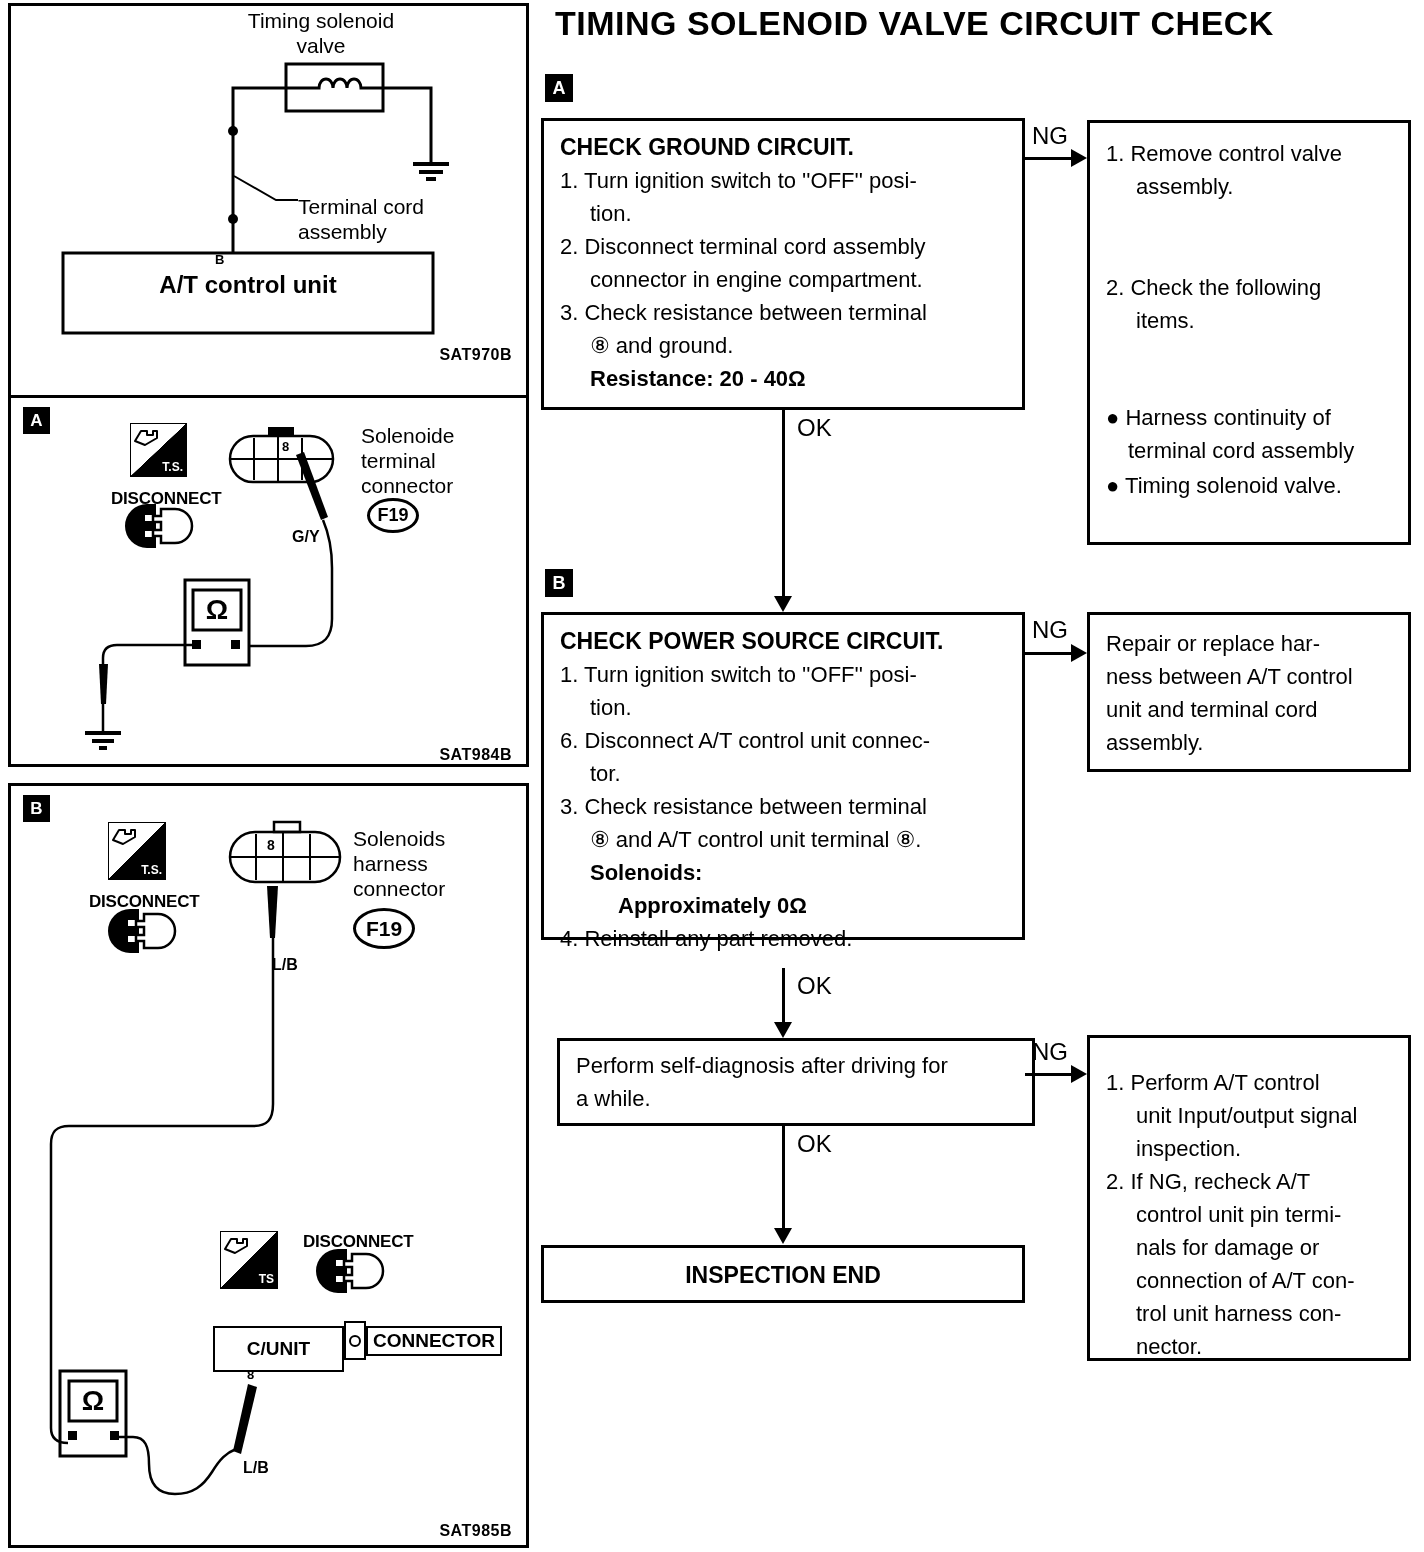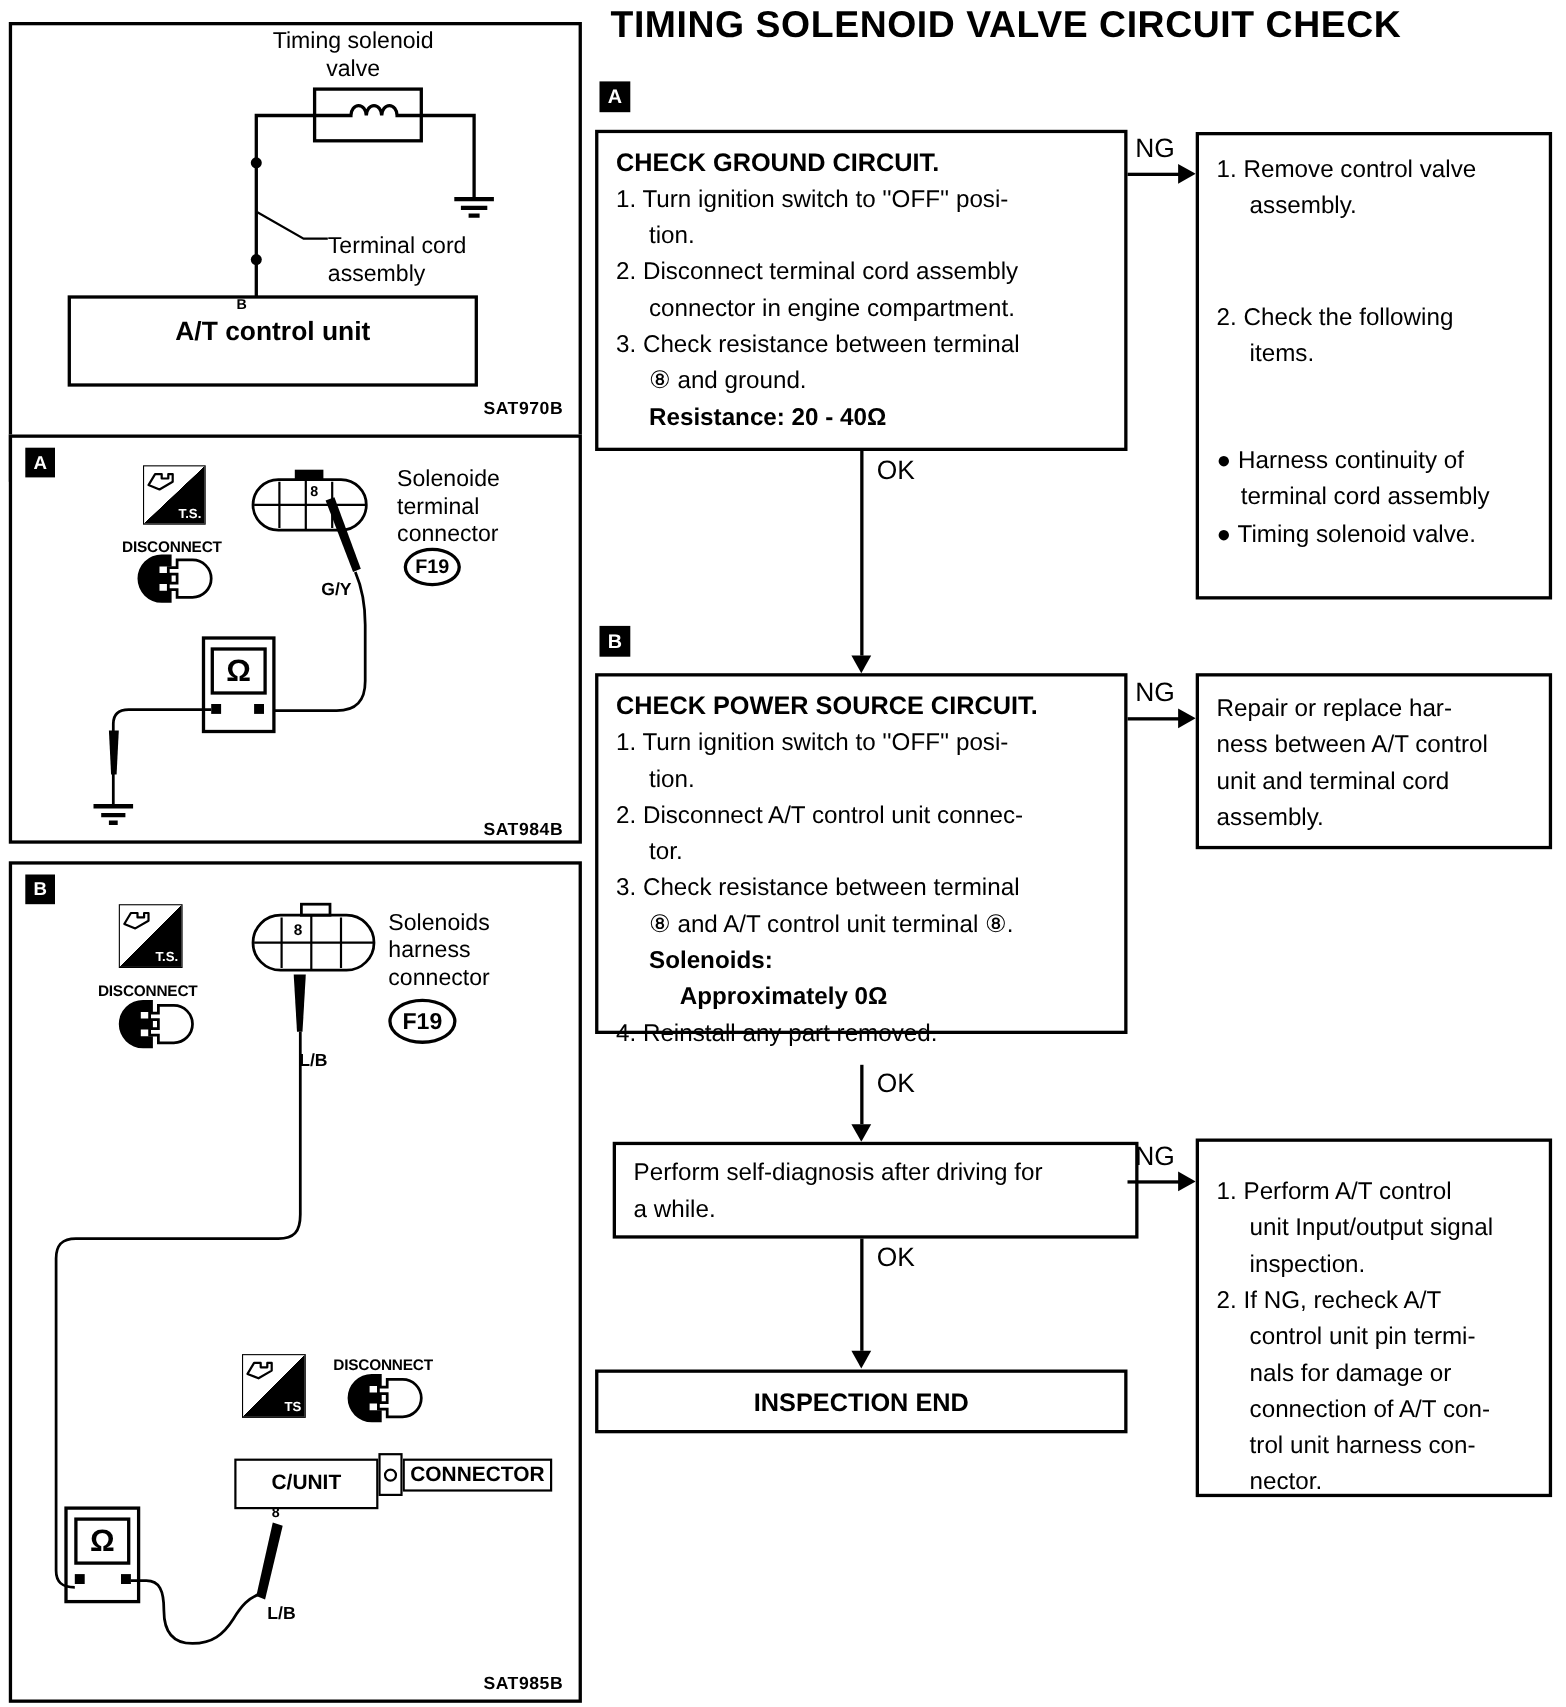--- a/index.html
+++ b/index.html
@@ -11,21 +11,21 @@
   .ctr{text-align:center;}
   .dbox{position:absolute;border:3px solid #000;background:#fff;box-sizing:border-box;}
   .dbox svg{position:absolute;left:0;top:0;}
   .lbl{position:absolute;font-size:21px;line-height:25px;}
   .satcode{position:absolute;font-size:16px;font-weight:700;letter-spacing:.5px;}
   .dbadge{position:absolute;width:27px;height:27px;background:#000;color:#fff;
           display:flex;align-items:center;justify-content:center;font-size:17px;font-weight:700;}
   .ts-icon{position:absolute;background:linear-gradient(to bottom right,#fff 49.5%,#000 50%);
            border:1.5px solid #000;box-sizing:border-box;}
   .ts-text{position:absolute;right:3px;bottom:2px;color:#fff;font-size:12px;font-weight:700;}
-  .disc-lbl{position:absolute;font-size:14px;font-weight:700;text-align:left;letter-spacing:-.2px;}
+  .disc-lbl{position:absolute;font-size:17px;font-weight:700;text-align:left;letter-spacing:-.2px;}
   .oval{position:absolute;border:3px solid #000;border-radius:50%;display:flex;
         align-items:center;justify-content:center;font-weight:700;box-sizing:border-box;}
   .ohm-lbl{position:absolute;display:flex;align-items:center;justify-content:center;
            font-size:28px;font-weight:700;}
   .fc-box{position:absolute;border:3px solid #000;background:#fff;box-sizing:border-box;
           font-size:22px;line-height:33px;padding:10px 14px 0 16px;}
   .step-title{font-weight:700;font-size:23px;}
   .item{padding-left:30px;text-indent:-30px;white-space:pre-line;}
   .bullet{padding-left:22px;text-indent:-22px;white-space:pre-line;}
   .result{font-weight:700;padding-left:30px;}
@@ -41,21 +41,21 @@
   .flow-lbl{position:absolute;font-size:24px;}
   .banner-box{position:absolute;border:2.5px solid #000;box-sizing:border-box;display:flex;
               align-items:center;justify-content:center;font-size:19px;font-weight:700;background:#fff;}
   .page-title{position:absolute;font-size:34px;font-weight:700;letter-spacing:.5px;}
 </style>
 </head>
 <body>
 
 <div class="page">
 
-  <div class="dbox" style="left:8px;top:20px;width:521px;height:418px;">
+  <div class="dbox" style="left:8px;top:3px;width:521px;height:418px;">
     <svg width="521" height="363" viewBox="0 0 521 363">
       <g fill="none" stroke="#000" stroke-width="3">
         <rect x="275" y="58" width="97" height="47"></rect>
         <path d="M275,82 h33 a7,9 0 0 1 14,0 a7,9 0 0 1 14,0 a7,9 0 0 1 14,0 h22"></path>
         <path d="M275,82 H222 V247"></path>
         <path d="M372,82 H420 V158"></path>
         <rect x="52" y="247" width="370" height="80"></rect>
       </g>
       <g stroke="#000" stroke-width="4">
         <path d="M402,158 H438"></path>
@@ -206,21 +206,21 @@
   <div class="vline" style="left:782px;top:410px;height:186px;"></div>
   <div class="head-down" style="left:774px;top:596px;"></div>
   <div class="flow-lbl" style="left:797px;top:414px;">OK</div>
 
   <div class="fc-badge" style="left:545px;top:569px;">B</div>
 
   <div class="fc-box" style="left:541px;top:612px;width:484px;height:328px;">
     <div class="step-title">CHECK POWER SOURCE CIRCUIT.</div>
     <div class="item">1. Turn ignition switch to ''OFF'' posi-
 tion.</div>
-    <div class="item">2. Disconnect A/T control unit connec-
+    <div class="item">6. Disconnect A/T control unit connec-
 tor.</div>
     <div class="item">3. Check resistance between terminal
 ⑧ and A/T control unit terminal ⑧.</div>
     <div class="result">Solenoids:</div>
     <div class="result2">Approximately 0Ω</div>
     <div class="item">4. Reinstall any part removed.</div>
   </div>
 
   <div class="flow-lbl" style="left:1032px;top:616px;">NG</div>
   <div class="hline" style="left:1025px;top:652px;width:50px;"></div>

